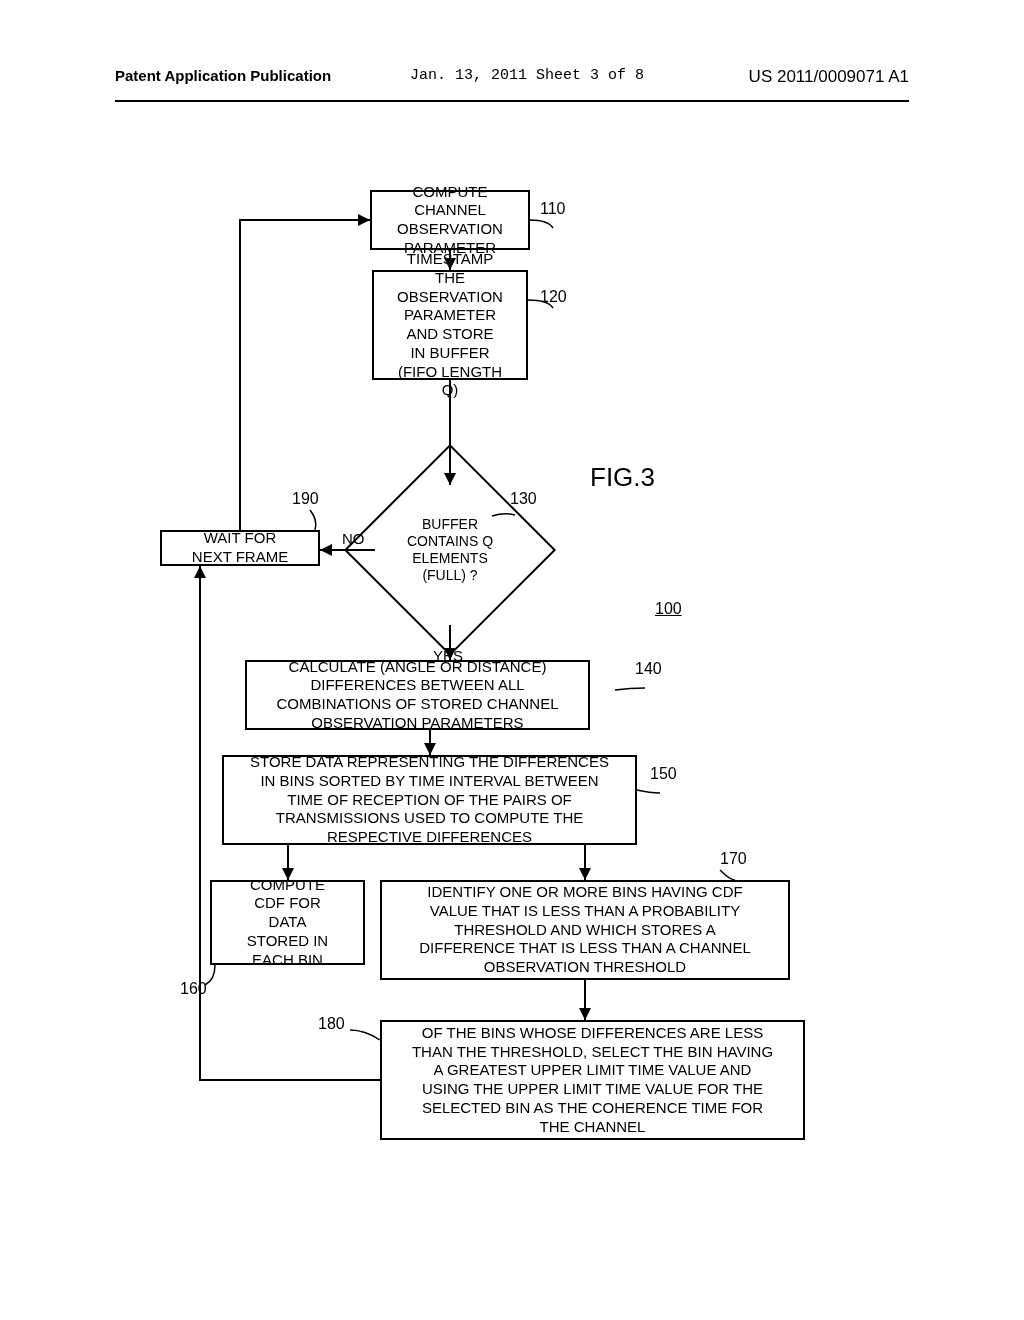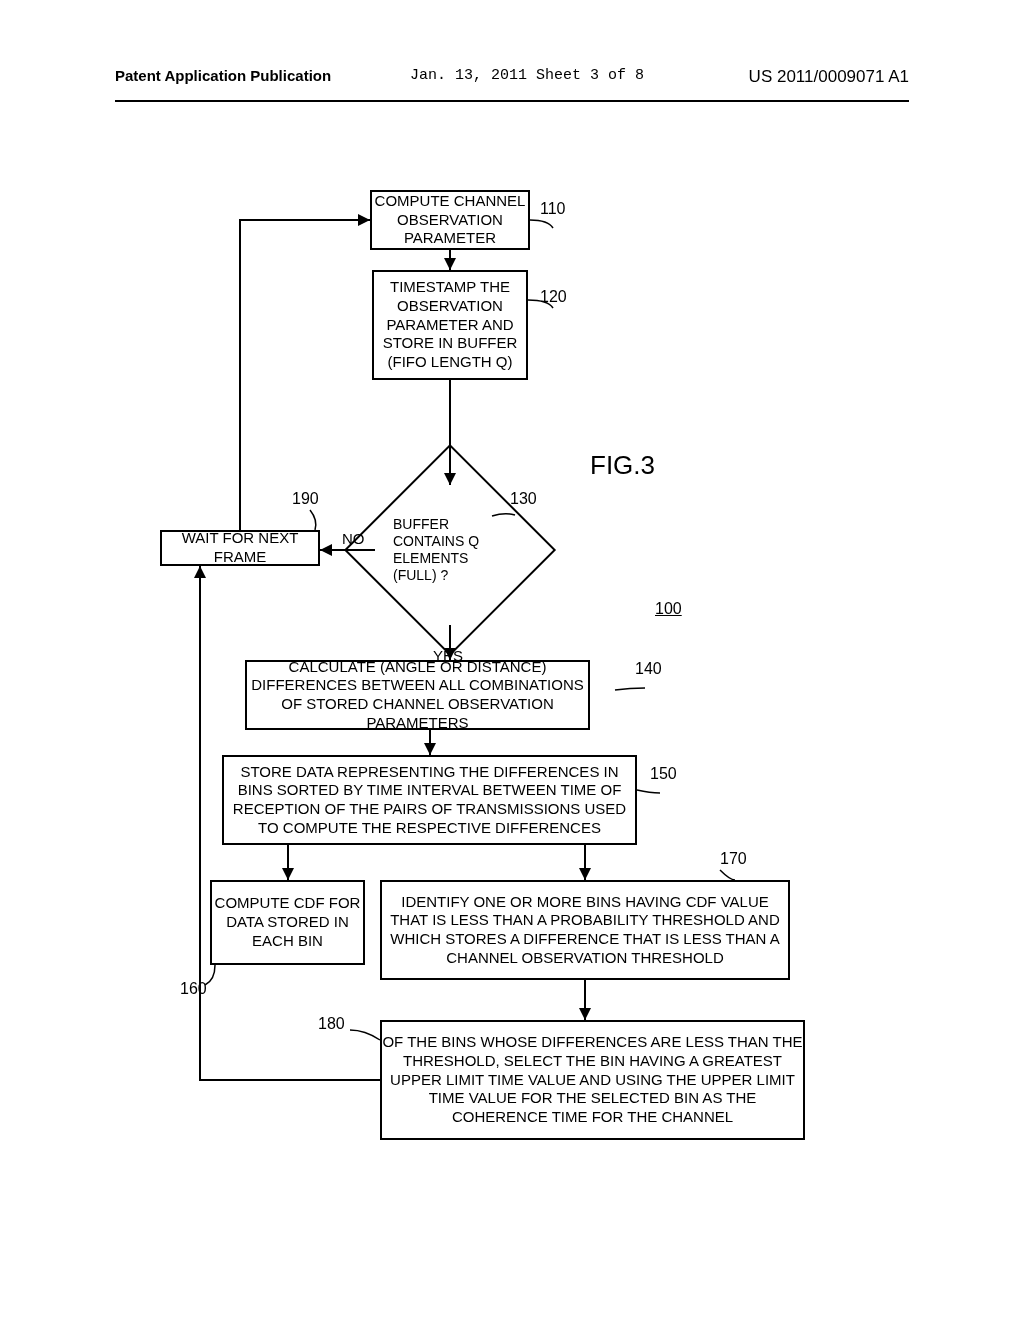--- a/index.html
+++ b/index.html
@@ -39,21 +39,21 @@
   }
 
   .box {
     position: absolute;
     border: 2px solid #000;
     background: #fff;
     text-align: center;
     display: flex;
     align-items: center;
     justify-content: center;
-    padding: 6px 0;
+    padding: 6px 26px;
     box-sizing: border-box;
     font-size: 15px;
     line-height: 1.25;
   }
 
   .diamond-wrap {
     position: absolute;
   }
   .diamond {
     width: 100%;
@@ -62,21 +62,21 @@
     transform: rotate(45deg);
     background: #fff;
     box-sizing: border-box;
   }
   .diamond-text {
     position: absolute;
     top: 0; left: 0; right: 0; bottom: 0;
     display: flex;
     align-items: center;
     justify-content: center;
-    text-align: left;
+    text-align: center;
     font-size: 14px;
     line-height: 1.2;
     padding: 18px;
   }
 
   .label {
     position: absolute;
     font-size: 15px;
   }
 
@@ -106,21 +106,21 @@
 <div class="page">
 
   <div class="header">
     <span class="header-left">Patent Application Publication</span>
     <span class="header-mid">Jan. 13, 2011  Sheet 3 of 8</span>
     <span class="header-right">US 2011/0009071 A1</span>
   </div>
 
   <div class="diagram">
 
-    <div class="fig-label" style="left:430px; top:260px;">FIG.3</div>
+    <div class="fig-label" style="left:430px; top:272px;">FIG.3</div>
     <div class="refnum" style="left:495px; top:410px; text-decoration: underline;">100</div>
 
     <div class="box" style="left:210px; top:0px; width:160px; height:60px;">COMPUTE CHANNEL OBSERVATION PARAMETER</div>
     <div class="refnum" style="left:380px; top:10px;">110</div>
 
     <div class="box" style="left:212px; top:80px; width:156px; height:110px;">TIMESTAMP THE OBSERVATION PARAMETER AND STORE IN BUFFER (FIFO LENGTH Q)</div>
     <div class="refnum" style="left:380px; top:90px;margin-top:8px;">120</div>
 
     <div class="diamond-wrap" style="left:215px; top:285px; width:150px; height:150px;">
       <div class="diamond"></div>

